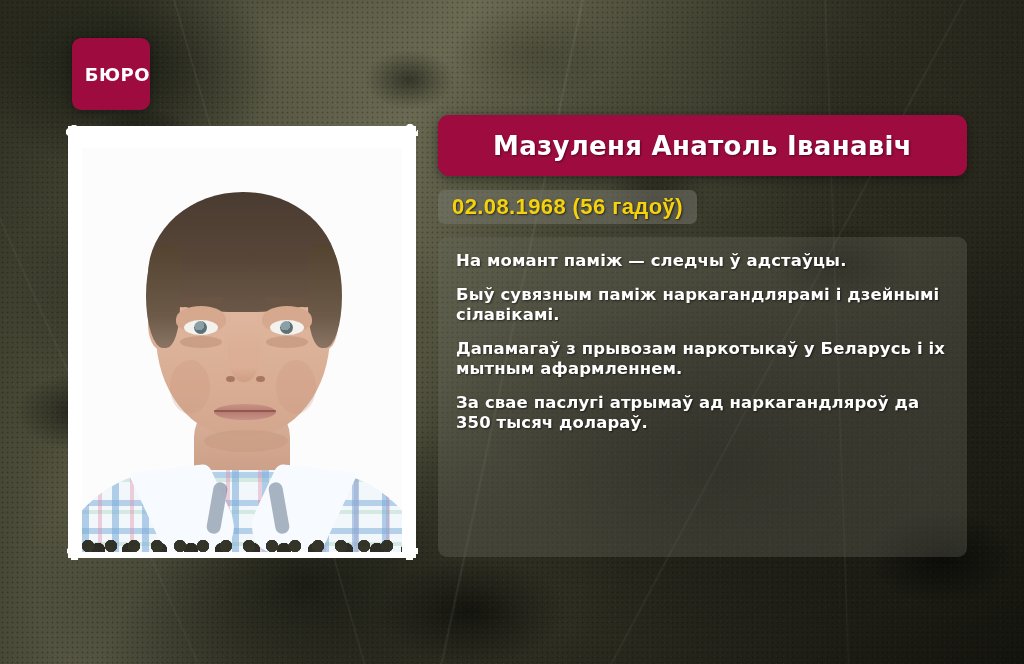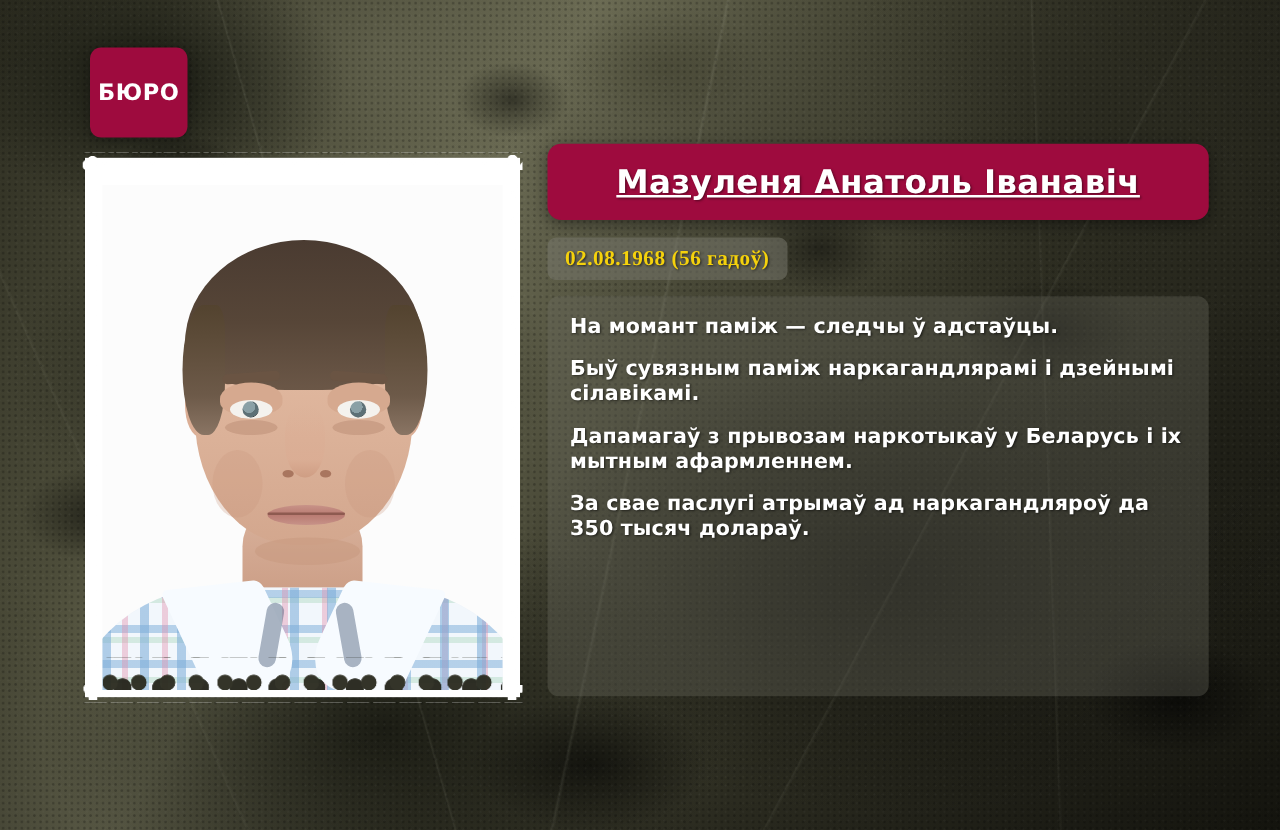--- a/index.html
+++ b/index.html
@@ -71,21 +71,21 @@
   #logo {
     position: absolute;
     left: 72px;
     top: 38px;
     width: 78px;
     height: 72px;
     background: #9e0b3e;
     border-radius: 9px;
     display: flex;
     align-items: center;
-    justify-content: center;
+    justify-content: flex-end;
     box-shadow: 0 2px 10px rgba(0,0,0,0.35);
   }
   #logo-text {
     color: #ffffff;
     font-size: 18px;
     font-weight: bold;
     letter-spacing: 0.5px;
     font-family: "DejaVu Sans", sans-serif;
   }
 
@@ -286,42 +286,41 @@
     box-shadow: 0 3px 12px rgba(0,0,0,0.4);
   }
   #title-text {
     color: #ffffff;
     font-size: 26px;
     font-weight: bold;
     letter-spacing: 0.3px;
     text-shadow: 1px 1px 2px rgba(0,0,0,0.45);
     font-family: "DejaVu Sans", sans-serif;
     white-space: nowrap;
-    text-decoration: underline;
   }
 
   
   #date-badge {
     position: absolute;
     left: 438px;
     top: 190px;
     height: 34px;
     padding: 0 14px;
     display: inline-flex;
     align-items: center;
     background: rgba(120,120,110,0.52);
     border-radius: 7px;
   }
   #date-text {
     color: #f5d20c;
-    font-size: 17px;
+    font-size: 22px;
     font-weight: bold;
     letter-spacing: 0.4px;
     text-shadow: 1px 1px 2px rgba(0,0,0,0.6);
-    font-family: Liberation Serif, serif;
+    font-family: Liberation Sans, sans-serif;
     white-space: nowrap;
   }
 
   
   #text-panel {
     position: absolute;
     left: 438px;
     top: 237px;
     width: 529px;
     height: 320px;

